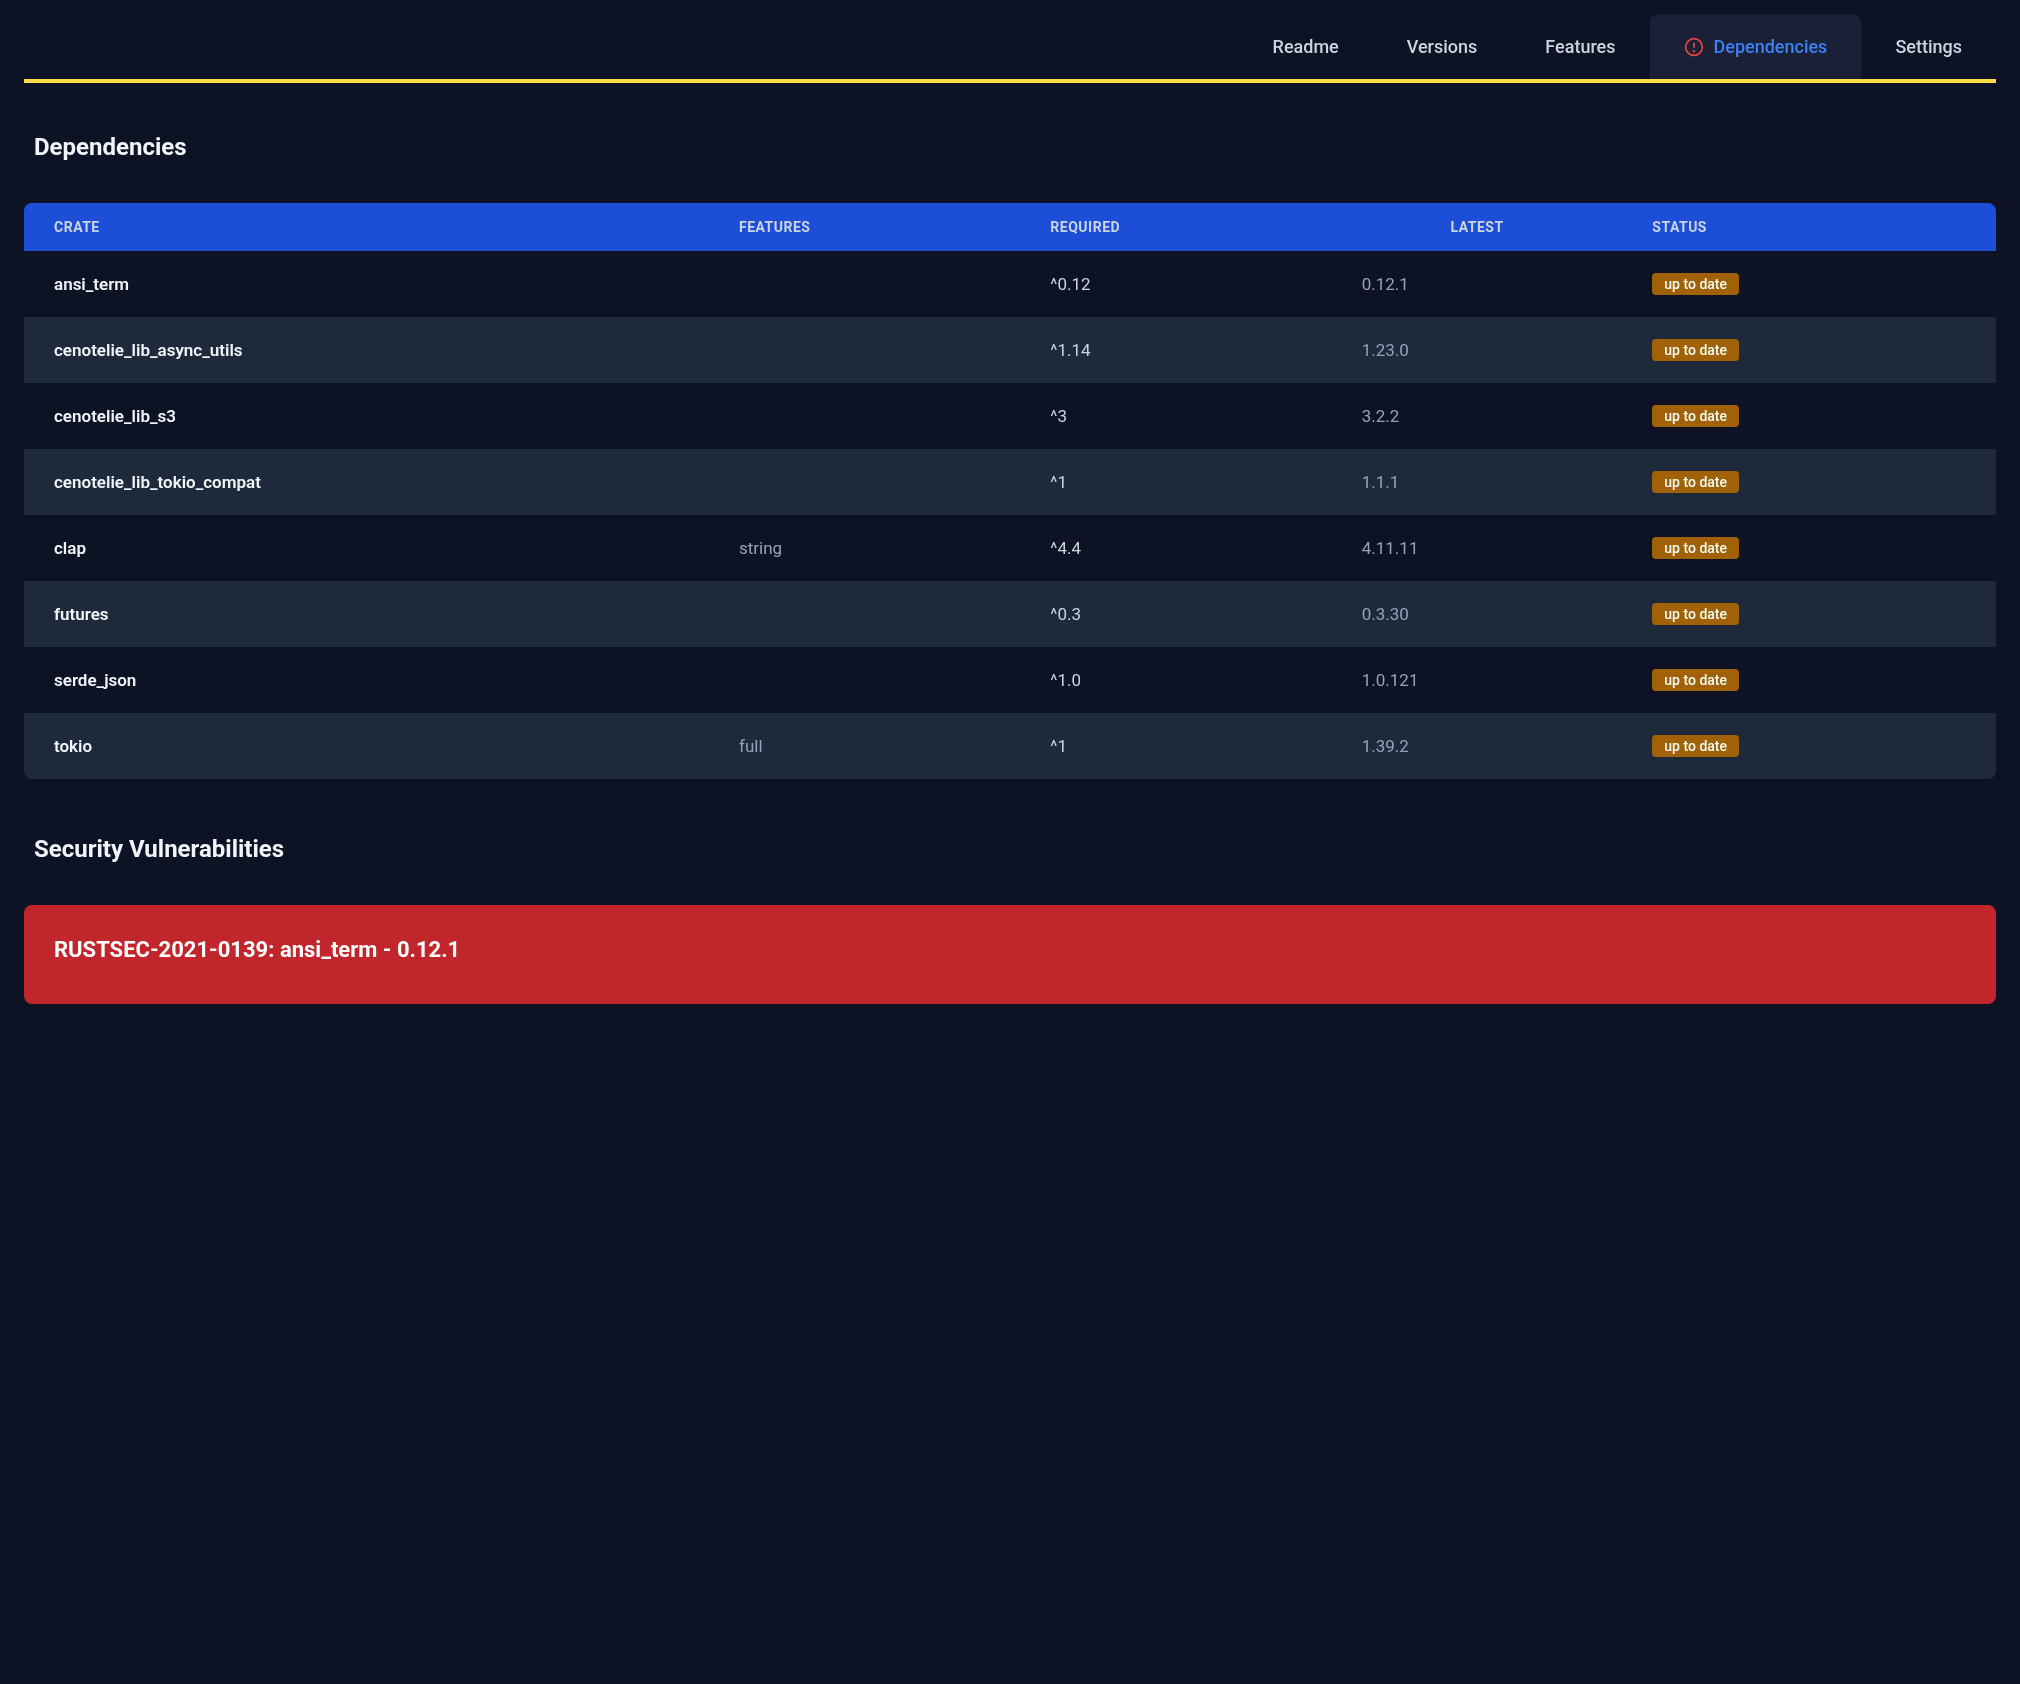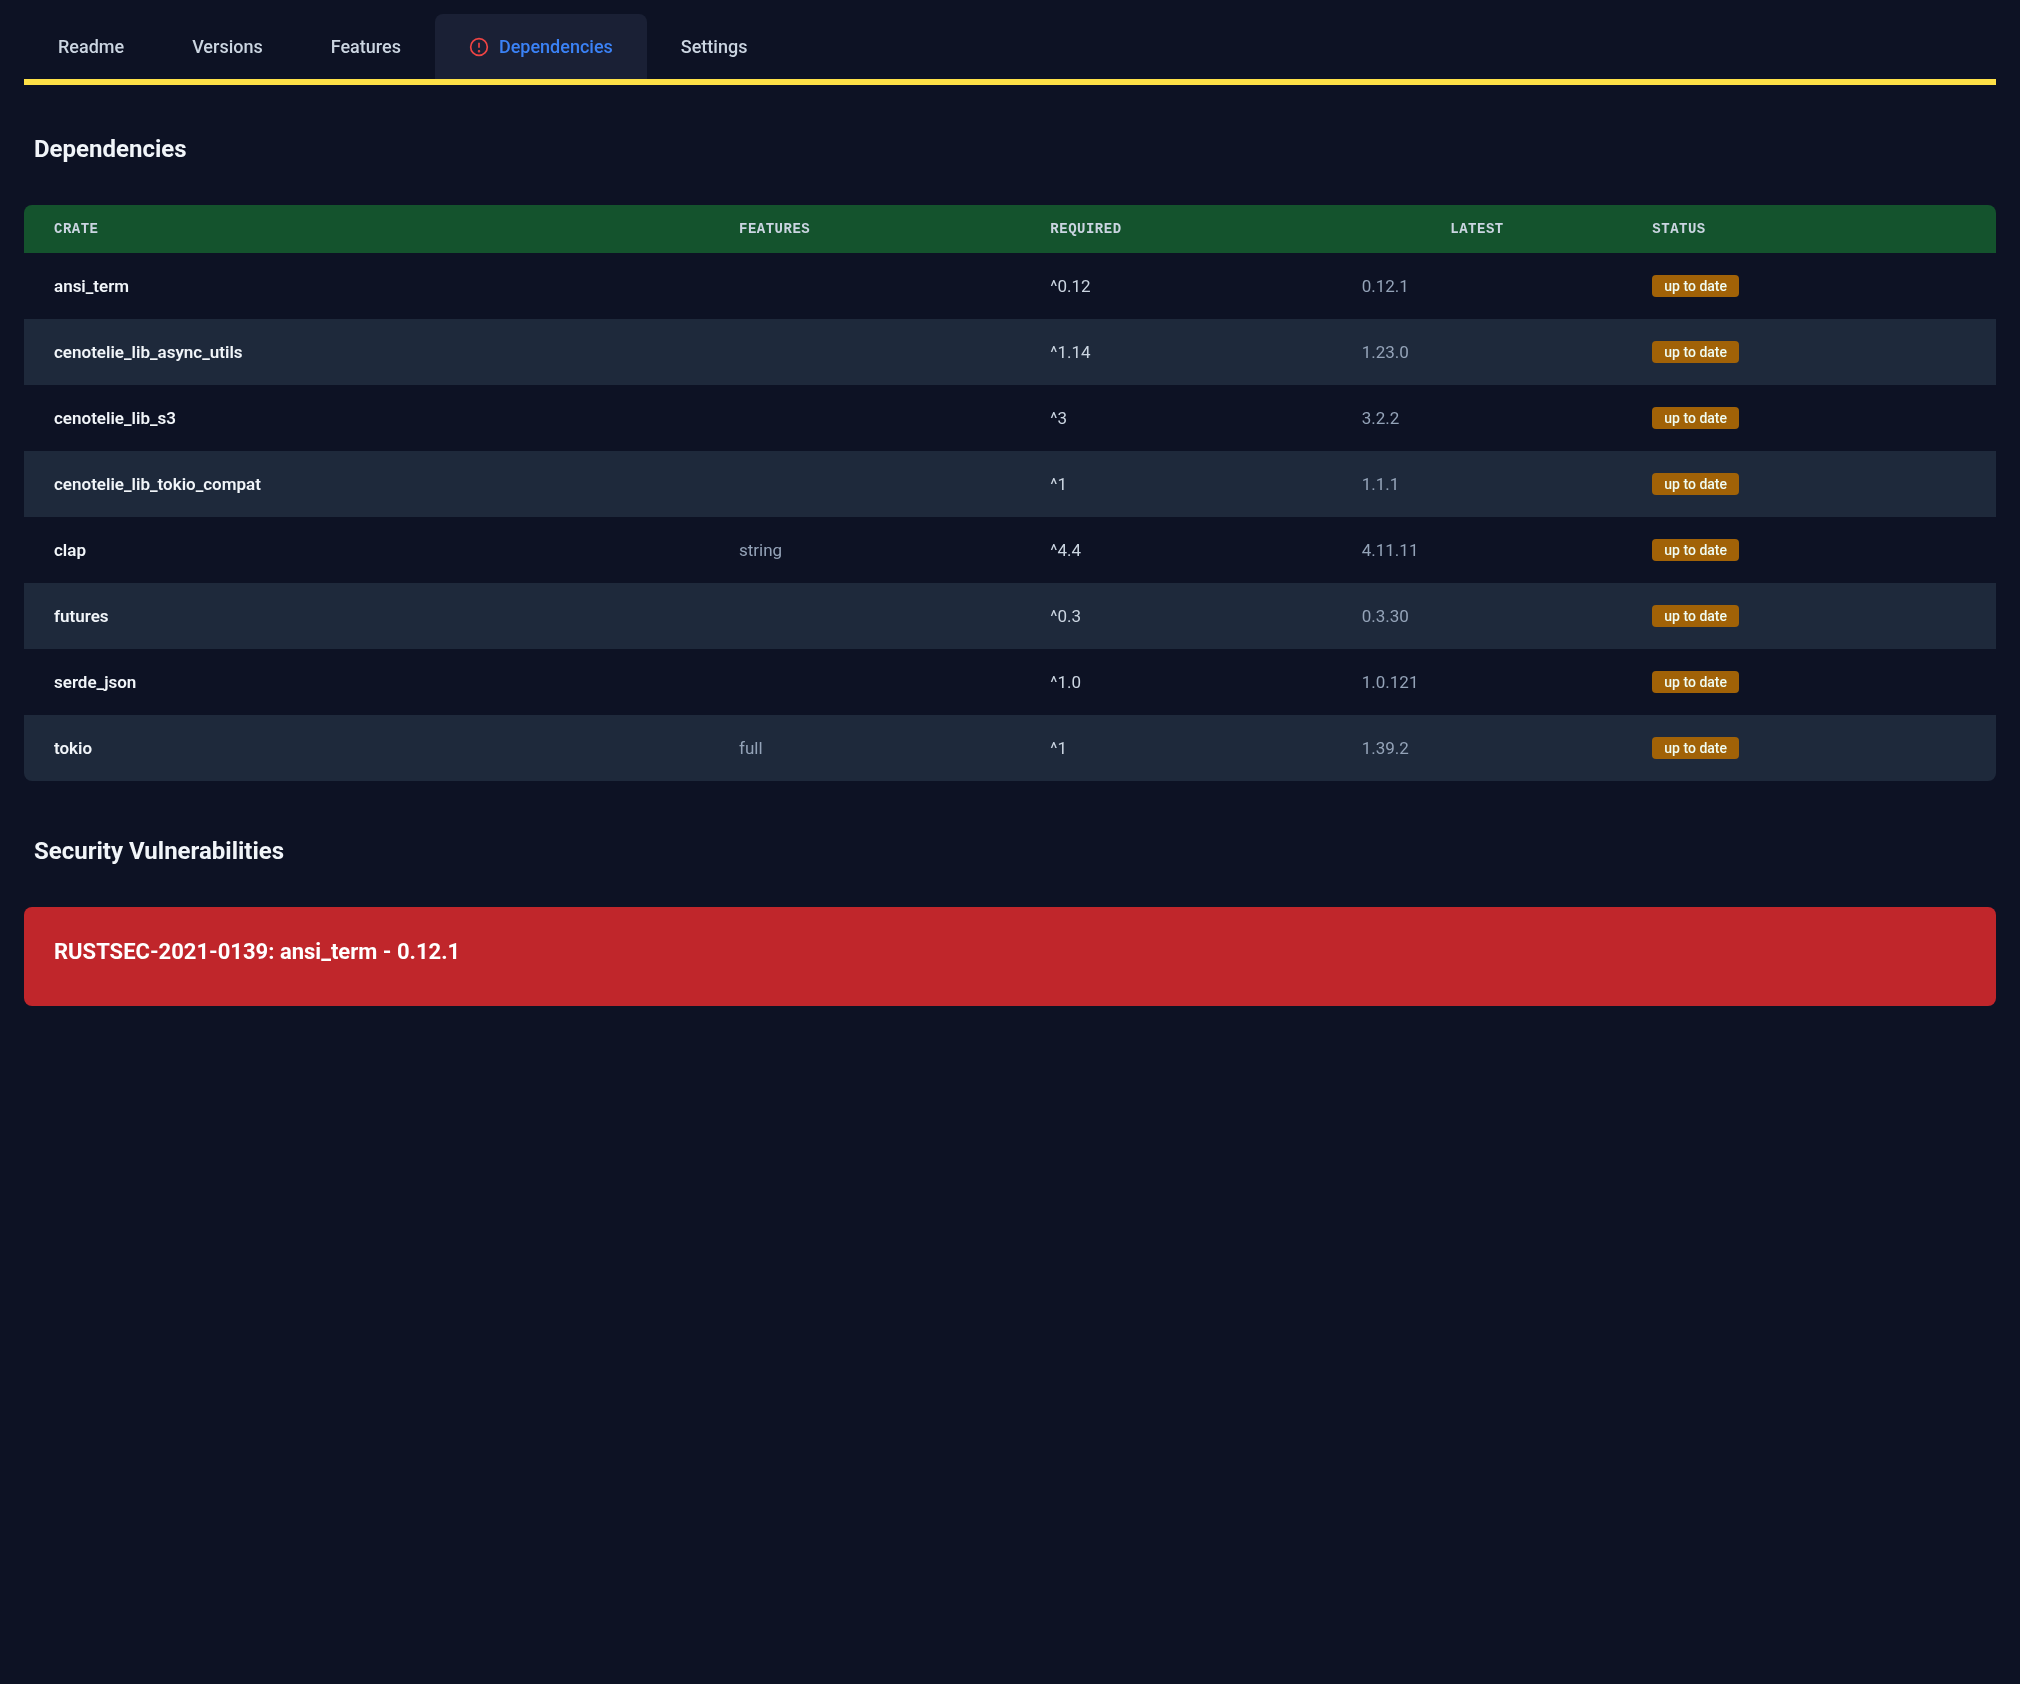--- a/index.html
+++ b/index.html
@@ -13,22 +13,23 @@
       font-family: -apple-system, BlinkMacSystemFont, "Segoe UI", Roboto, "Helvetica Neue", Arial, sans-serif;
       font-size: 16px;
       min-height: 100vh;
       padding: 0;
     }
     .container {
       padding: 14px 24px 40px 24px;
     }
     .tabs {
       display: flex;
-      border-bottom: 6px solid #fde047;
+      border-bottom: 4px solid #fde047;
       margin-bottom: 50px;
+      justify-content: flex-end;
     }
     .tab {
       padding: 22px 34px;
       color: #cbd5e1;
       font-size: 18px;
       font-weight: 500;
       cursor: pointer;
       display: flex;
       align-items: center;
       gap: 10px;
@@ -63,22 +64,21 @@
     .table-wrapper {
       border-radius: 8px;
       overflow: hidden;
       margin-bottom: 56px;
     }
     table {
       width: 100%;
       border-collapse: collapse;
     }
     thead {
-      background-color: #14532d;
-      font-family: Liberation Mono, monospace;
+      background-color: #1d4ed8;
     }
     th {
       text-align: left;
       padding: 16px 30px;
       color: #cbd5e1;
       font-size: 14px;
       font-weight: 700;
       letter-spacing: 0.5px;
     }
     tbody tr {

